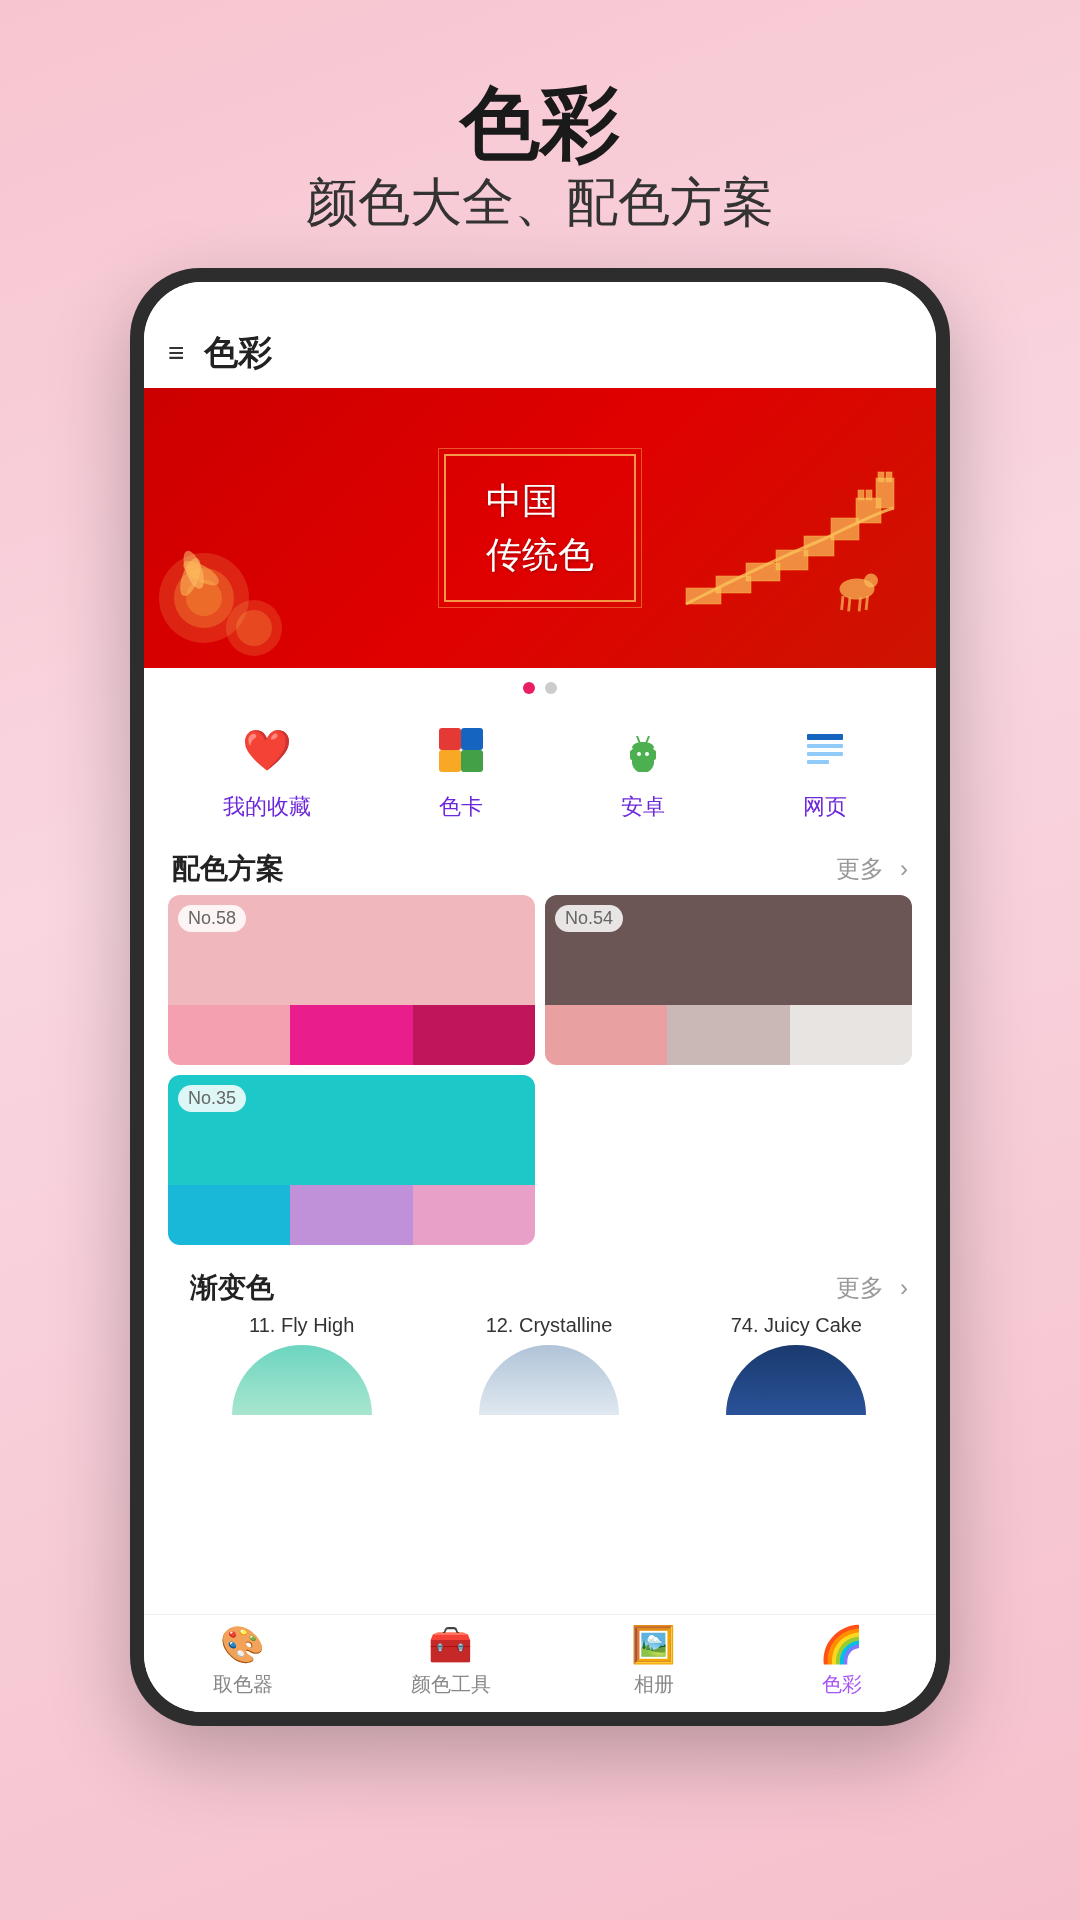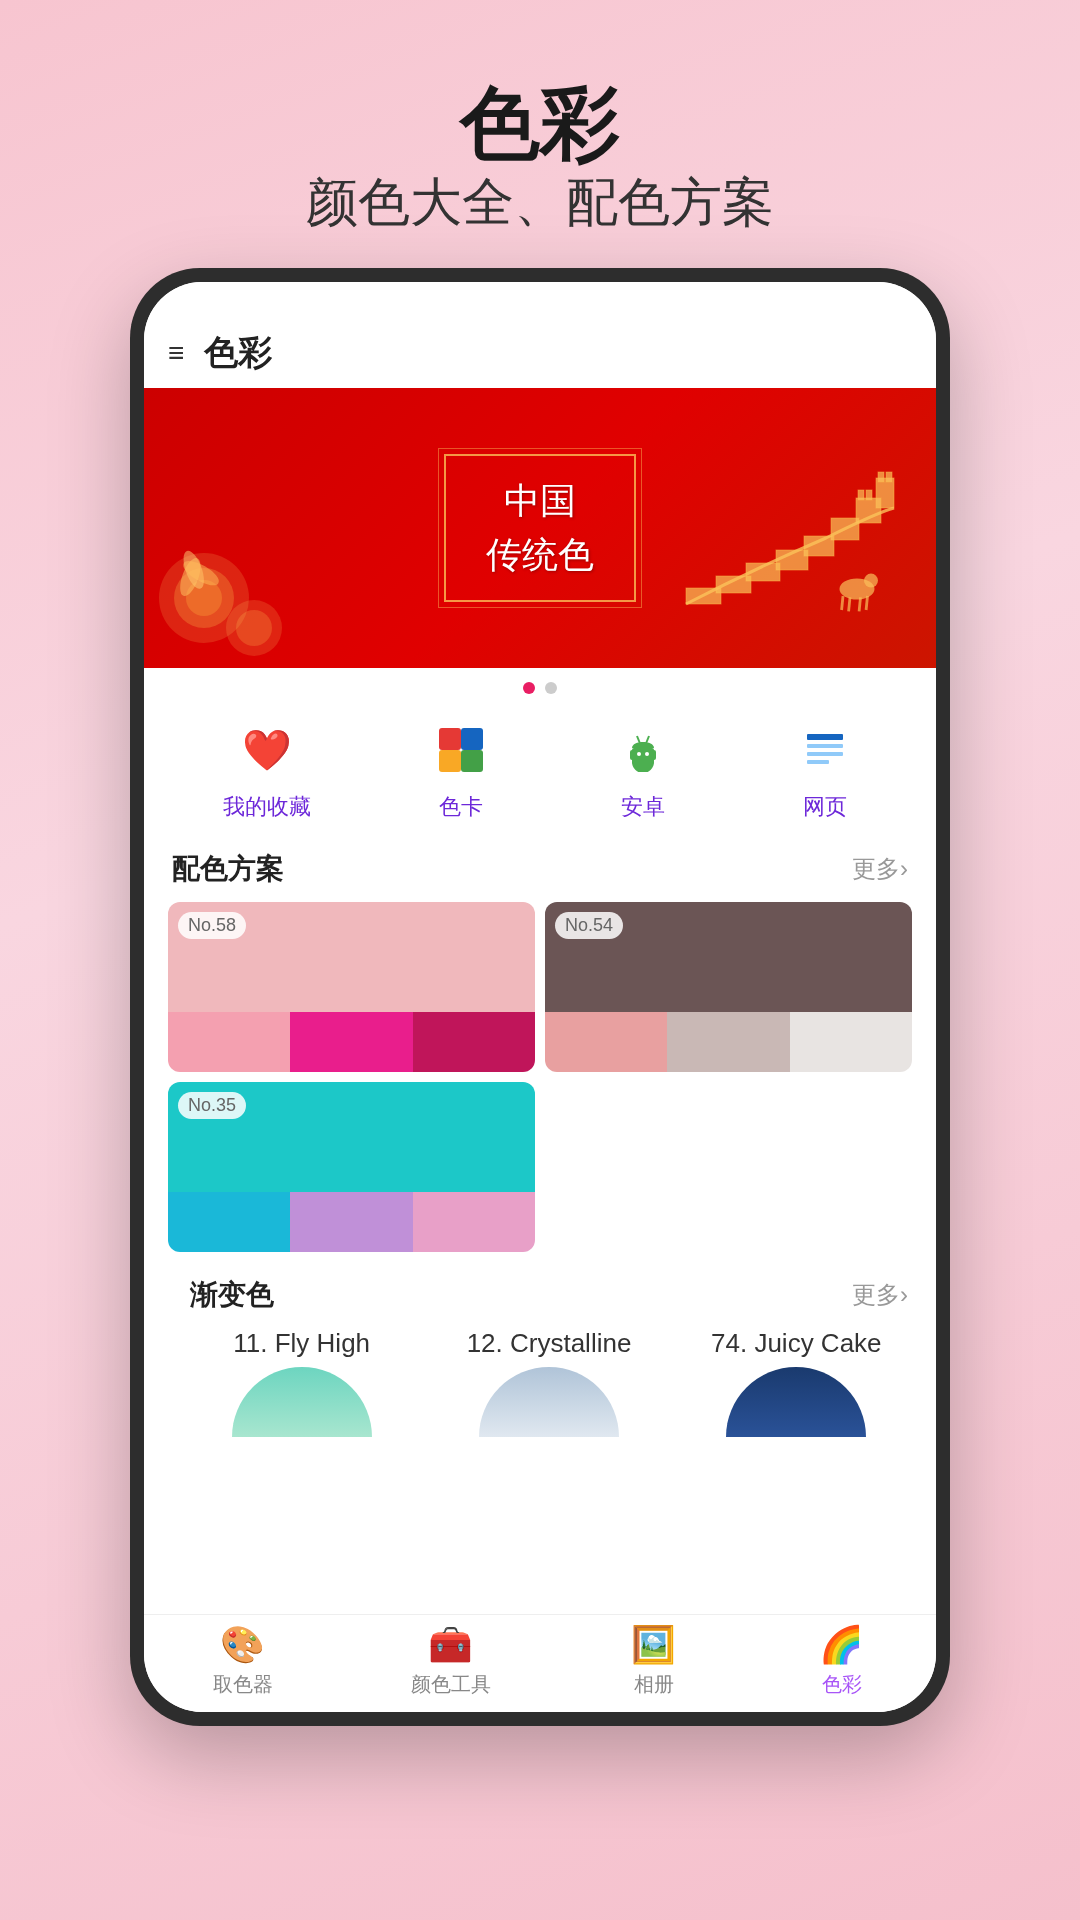--- a/index.html
+++ b/index.html
@@ -93,21 +93,20 @@
       width: 200px;
       height: 200px;
     }
     .banner-text-box {
       position: absolute;
       left: 50%;
       top: 50%;
       transform: translate(-50%, -50%);
       border: 2px solid rgba(255,215,100,0.7);
       padding: 18px 40px;
-      text-align: center;
     }
     .banner-text-box::before {
       content: '';
       position: absolute;
       top: -8px; left: -8px; right: -8px; bottom: -8px;
       border: 1px solid rgba(255,215,100,0.4);
     }
     .banner-title-cn {
       font-size: 36px;
       color: #fff;
@@ -153,33 +152,33 @@
     }
     .nav-label {
       font-size: 22px;
       color: #6d28d9;
     }
     
     .section-header {
       display: flex;
       justify-content: space-between;
       align-items: center;
-      padding: 8px 28px 14px;
+      padding: 8px 28px 7px;
     }
     .section-title {
       font-size: 28px;
       font-weight: 600;
       color: #222;
     }
     .section-more {
       font-size: 24px;
       color: #999;
       display: flex;
       align-items: center;
-      gap: 0;
+      gap: 16px;
     }
     
     .schemes-grid {
       display: grid;
       grid-template-columns: 1fr 1fr;
       gap: 10px;
       padding: 0 24px;
       flex-shrink: 0;
     }
     .scheme-card {
@@ -221,21 +220,21 @@
       overflow: hidden;
     }
     .gradient-card {
       flex: 1;
       display: flex;
       flex-direction: column;
       align-items: center;
       gap: 8px;
     }
     .gradient-card-title {
-      font-size: 26px;
+      font-size: 20px;
       color: #333;
       text-align: center;
       font-weight: 500;
     }
     .gradient-circle {
       width: 140px;
       height: 70px;
       border-radius: 70px 70px 0 0;
       overflow: hidden;
     }

